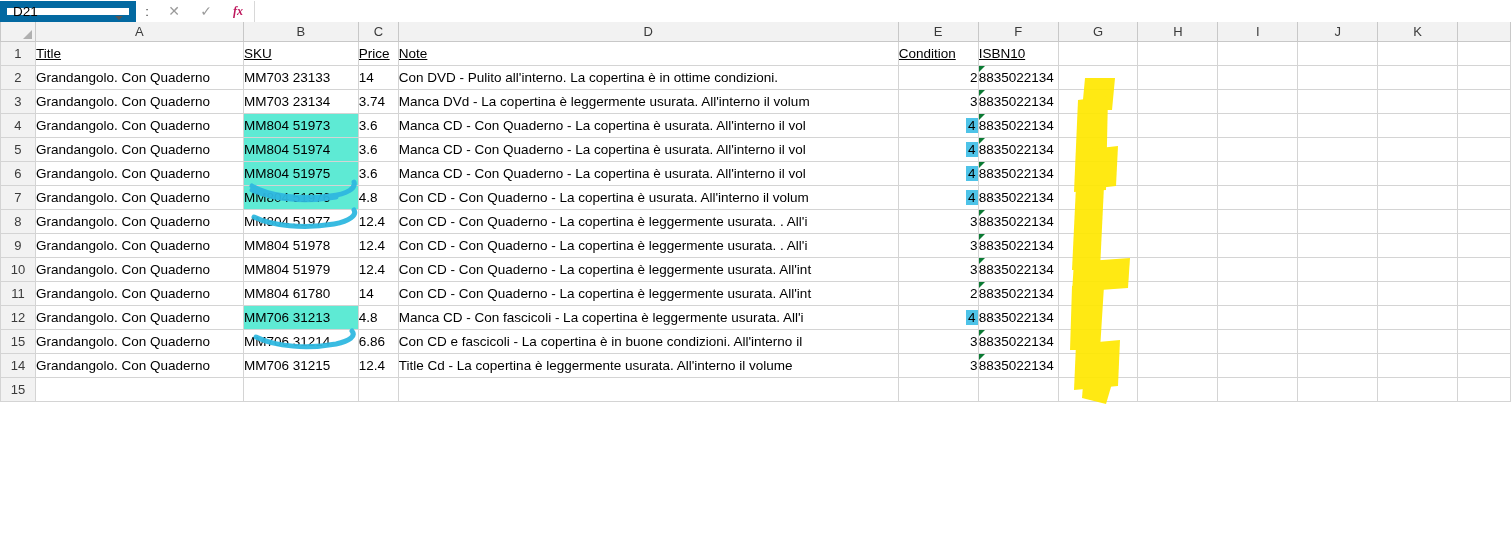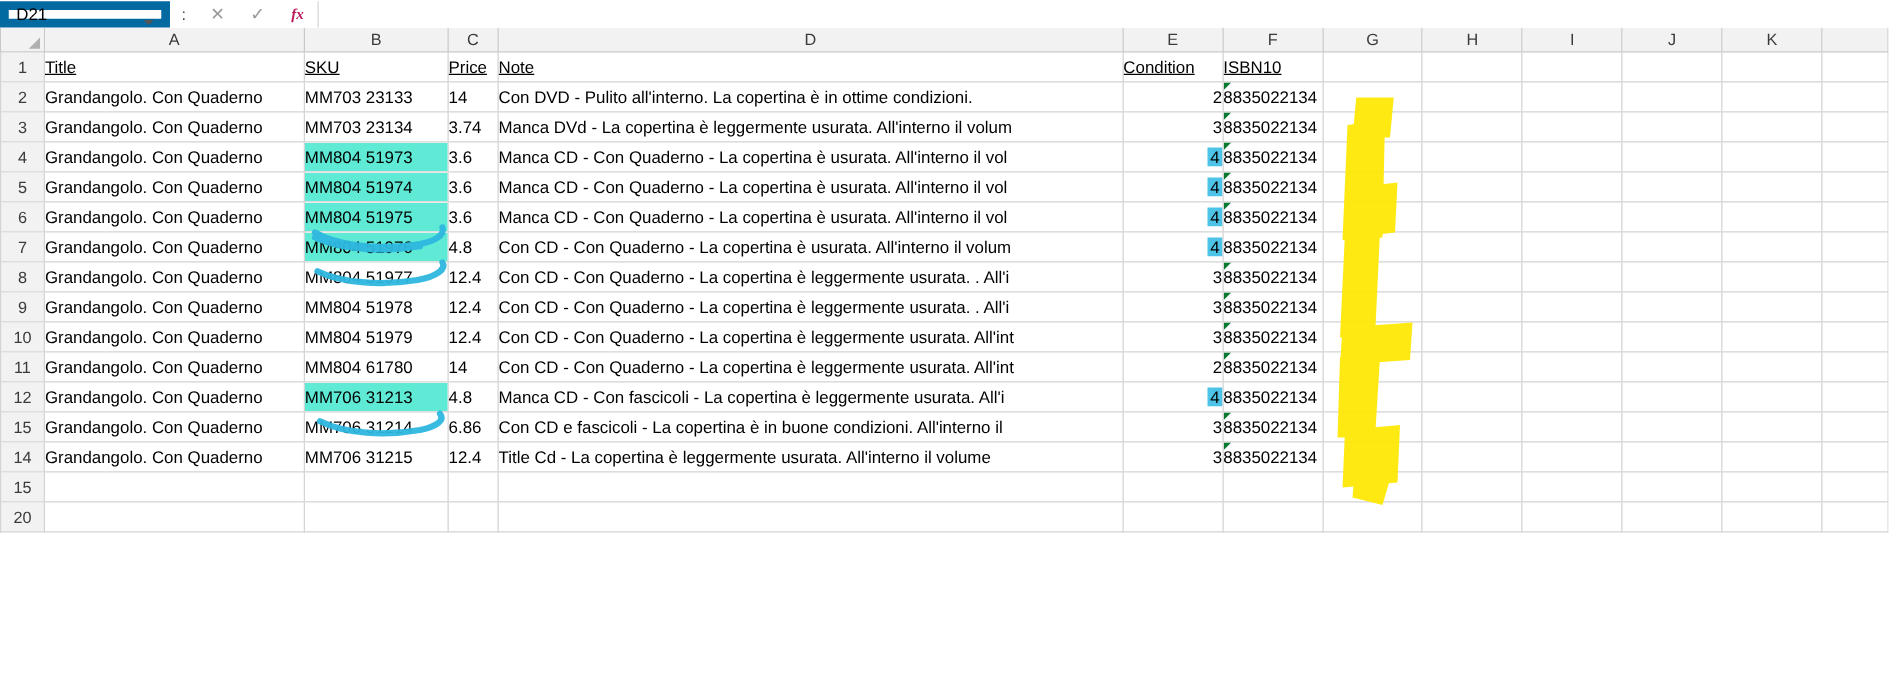--- a/index.html
+++ b/index.html
@@ -444,35 +444,20 @@
             <td class="cell txt w-d"></td>
             <td class="cell num w-e"></td>
             <td class="cell txt w-f"><span></span></td>
             <td class="cell w-g"></td>
             <td class="cell w-h"></td>
             <td class="cell w-i"></td>
             <td class="cell w-j"></td>
             <td class="cell w-k"></td>
             <td class="cell w-rest"></td>
           </tr>
-          <tr>
-            <td class="rowhdr">20</td>
-            <td class="cell txt w-a"></td>
-            <td class="cell txt w-b"></td>
-            <td class="cell txt w-c"></td>
-            <td class="cell txt w-d"></td>
-            <td class="cell num w-e"></td>
-            <td class="cell txt w-f"><span></span></td>
-            <td class="cell w-g"></td>
-            <td class="cell w-h"></td>
-            <td class="cell w-i"></td>
-            <td class="cell w-j"></td>
-            <td class="cell w-k"></td>
-            <td class="cell w-rest"></td>
-          </tr>
         </tbody>
     </table>
   </div>
 
   <svg id="ink-svg" viewBox="0 0 1511 541">
 
     <g opacity="0.92">
       <path d="M1085 78 L1115 78 L1112 110 L1082 110 Z" fill="#ffe800"></path>
       <path d="M1078 100 L1108 96 L1106 190 L1074 192 Z" fill="#ffe800"></path>
       <path d="M1082 150 L1118 146 L1116 186 L1080 190 Z" fill="#ffe800"></path>

